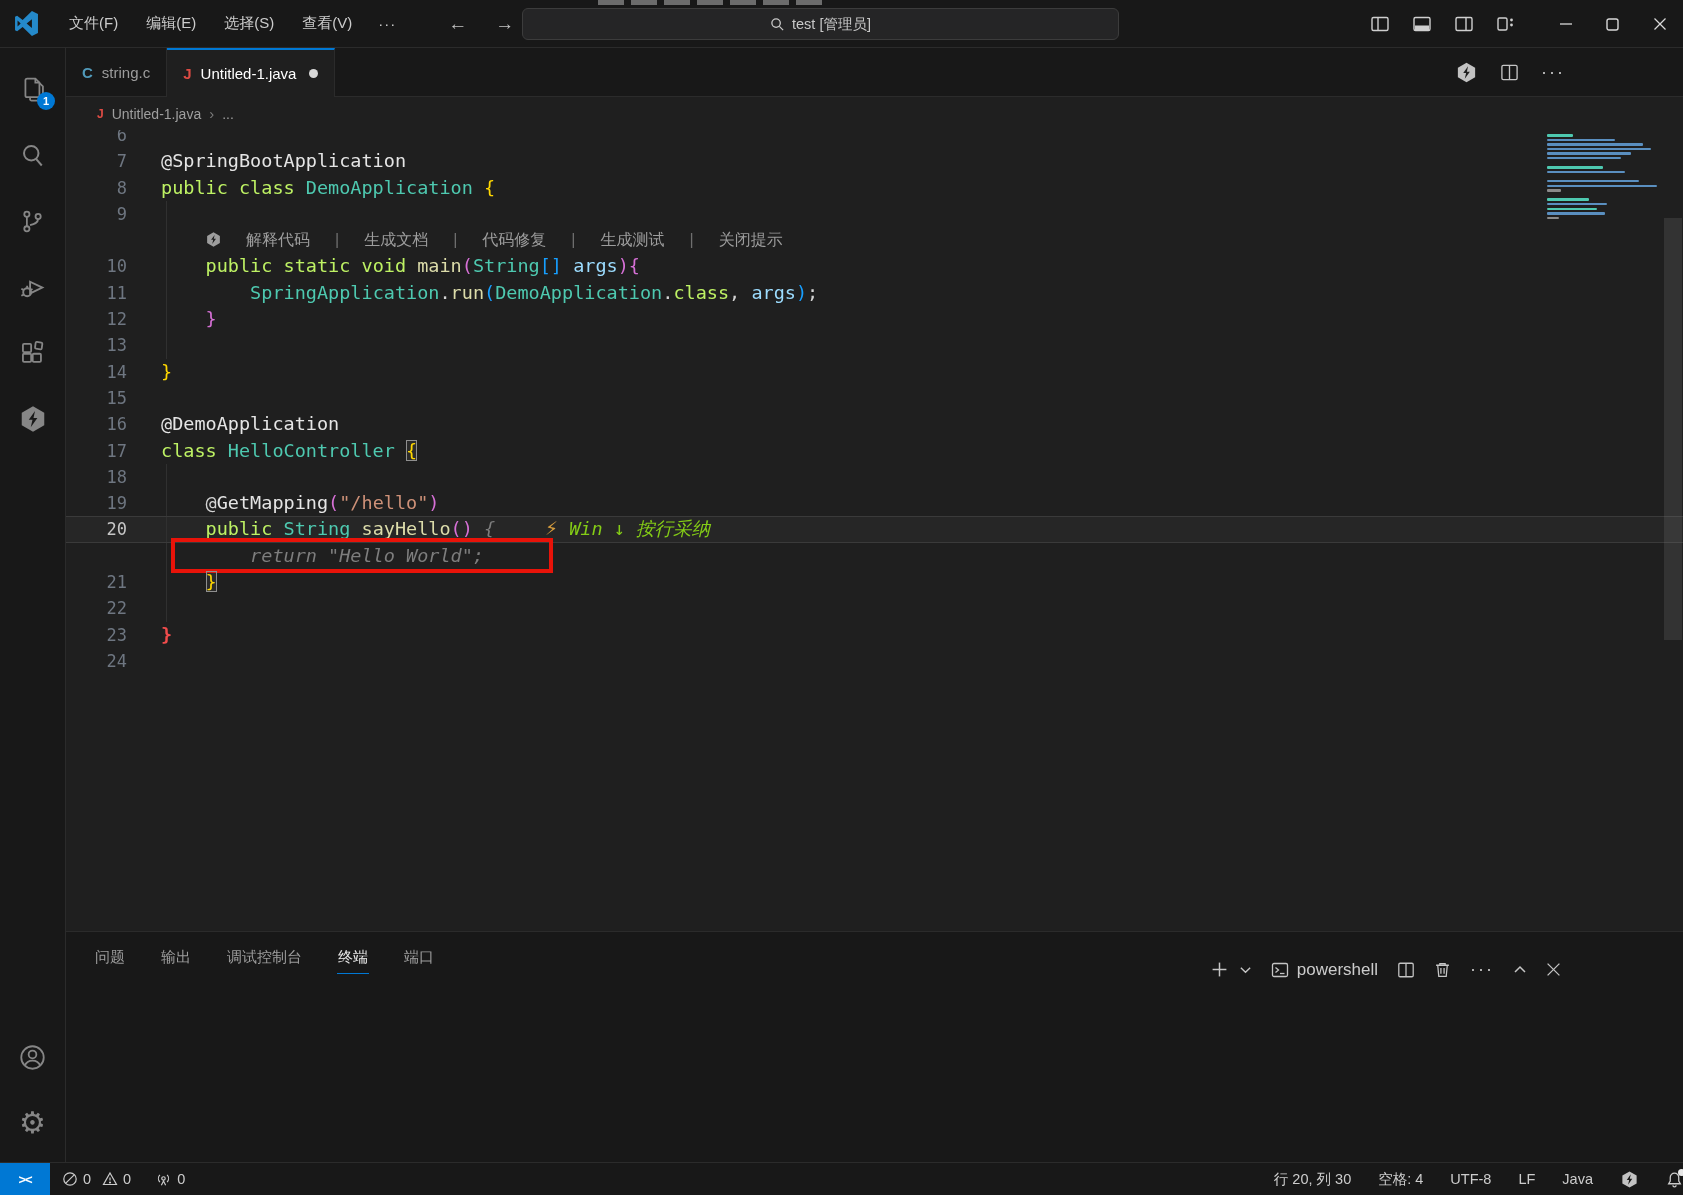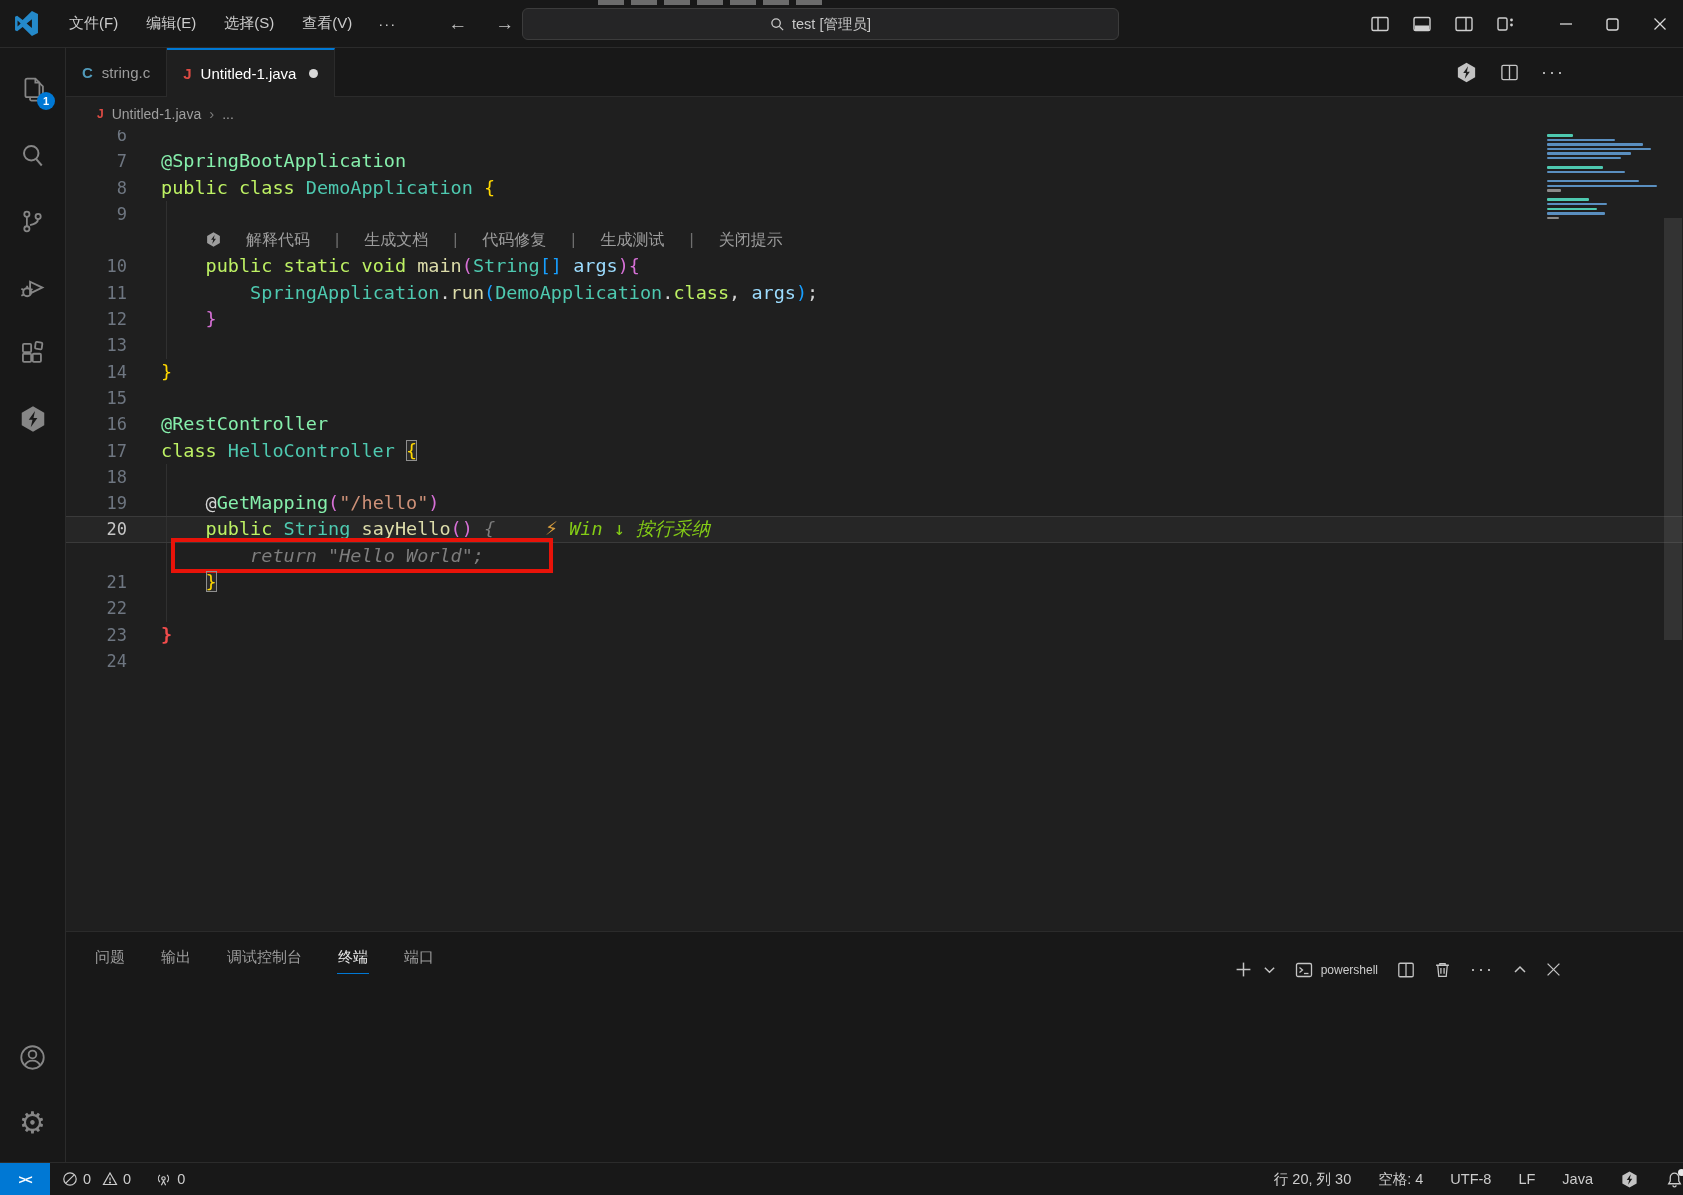--- a/index.html
+++ b/index.html
@@ -72,21 +72,21 @@
   .gutter { flex:none; width:80px; text-align:right; padding-right:19px;
     color:#6e7681; font-size:17px; }
   .row.current .gutter { color:#c6c6c6; }
   .row.current { background:rgba(255,255,255,0.035); }
   .row.current::after { content:''; position:absolute; inset:0;
     border-top:1px solid #3a3a3a; border-bottom:1px solid #3a3a3a; pointer-events:none; }
   .content { flex:1; white-space:pre; padding-left:15px; position:relative; color:#d4d4d4; }
   .row.guide .content::before { content:''; position:absolute; left:20px; top:0; bottom:0; width:1px; background:#303030; }
   .seg.kw   { color:#bef264; }
   .seg.type { color:#4ec9b0; }
-  .seg.ann  { color:#86efac; }
+  .seg.ann  { color:#e5e5e5; }
   .seg.fn   { color:#dcdcaa; }
   .seg.str  { color:#ce9178; }
   .seg.param{ color:#9cdcfe; }
   .seg.pl   { color:#d4d4d4; }
   .seg.b1   { color:#ffd700; }
   .seg.b2   { color:#d670d6; }
   .seg.b3   { color:#179fff; }
   .seg.err  { color:#f14c4c; font-weight:bold; }
   .seg.ghost{ color:#7d7d7d; font-style:italic; }
   .seg.boxed{ outline:1px solid #8f8f8f; outline-offset:-1px; background:rgba(120,120,120,0.12); }
@@ -109,21 +109,21 @@
 
   
   .panel { position:absolute; left:66px; right:0; top:931px; height:231px;
     background:#181818; border-top:1px solid #2b2b2b; }
   .panel-header { height:48px; display:flex; align-items:flex-end; padding:0 122px 0 16px; }
   .panel-tabs { display:flex; gap:10px; font-size:15px; color:#9d9d9d; }
   .ptab { padding:13px 13px; position:relative; }
   .ptab.active { color:#e7e7e7; }
   .ptab.active::after { content:''; position:absolute; left:12px; right:12px; bottom:6px; height:1.5px; background:var(--accent); }
   .panel-actions { margin-left:auto; display:flex; align-items:center; gap:19px; color:#c5c5c5; }
-  .shell-item { display:flex; align-items:center; gap:8px; font-size:12px; color:#cccccc; }
+  .shell-item { display:flex; align-items:center; gap:8px; font-size:17px; color:#cccccc; }
   .terminal-body { padding:26px 0 0 32px; font-family:"DejaVu Sans Mono","Liberation Mono",monospace;
     font-size:17px; color:#cccccc; }
   .term-cursor { display:inline-block; width:11px; height:21px; border:1.5px solid #c8c8c8;
     margin-left:10px; vertical-align:text-bottom; }
 
   
   .statusbar { position:absolute; left:0; right:0; bottom:0; height:33px; background:#181818;
     border-top:1px solid #2b2b2b; display:flex; align-items:center; font-size:14.5px; color:#cccccc; }
   .remote { width:50px; align-self:stretch; background:var(--accent); color:#fff;
     display:flex; align-items:center; justify-content:center; font-size:13px; font-weight:bold; letter-spacing:-1px; }
@@ -355,21 +355,21 @@
         <div class="row">
           <div class="gutter">14</div>
           <div class="content"><span class="seg b1">}</span></div>
         </div>
         <div class="row">
           <div class="gutter">15</div>
           <div class="content"></div>
         </div>
         <div class="row">
           <div class="gutter">16</div>
-          <div class="content"><span class="seg ann">@RestController</span></div>
+          <div class="content"><span class="seg ann">@DemoApplication</span></div>
         </div>
         <div class="row">
           <div class="gutter">17</div>
           <div class="content"><span class="seg kw">class </span><span class="seg type">HelloController</span><span class="seg pl"> </span><span class="seg b1 boxed">{</span></div>
         </div>
         <div class="row guide">
           <div class="gutter">18</div>
           <div class="content"></div>
         </div>
         <div class="row guide">

